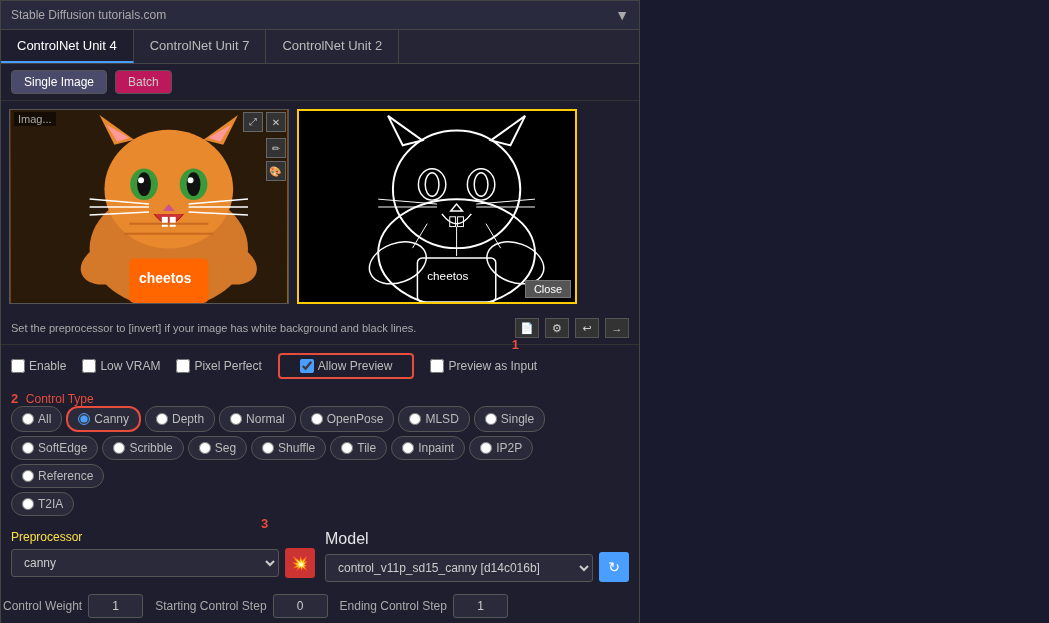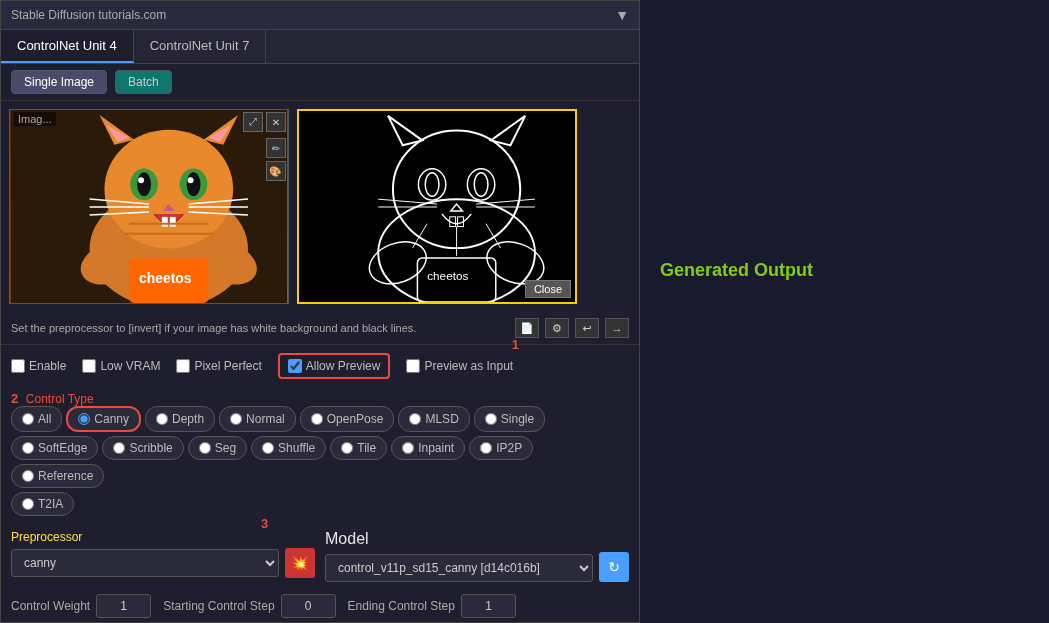--- a/index.html
+++ b/index.html
@@ -10,20 +10,21 @@
       color: #ccc;
       width: 1049px;
       height: 623px;
       overflow: hidden;
     }
     .main-container {
       display: flex;
       width: 1049px;
       height: 623px;
       position: relative;
+      flex-direction: column;
     }
     .left-panel {
       width: 640px;
       background: #1e1e2e;
       border: 1px solid #444;
       display: flex;
       flex-direction: column;
     }
     .top-bar {
       background: #2a2a3e;
@@ -59,21 +60,21 @@
       border-bottom: 2px solid #4a9eff;
     }
     .image-type-row {
       display: flex;
       padding: 6px 10px;
       gap: 8px;
       border-bottom: 1px solid #333;
     }
     .image-type-btn {
       padding: 4px 12px;
-      background: #0f766e;
+      background: #be185d;
       color: #ccc;
       border: 1px solid #555;
       border-radius: 4px;
       cursor: pointer;
       font-size: 12px;
     }
     .image-type-btn.active {
       background: #4a4a6a;
       color: #fff;
     }
@@ -193,21 +194,21 @@
       color: #bbb;
     }
     .checkbox-item input[type="checkbox"] {
       accent-color: #4a9eff;
       width: 14px;
       height: 14px;
     }
     .allow-preview-box {
       border: 2px solid #e74c3c;
       border-radius: 4px;
-      padding: 4px 8px;
+      padding: 4px 20px;
     }
     .number-badge {
       color: #e74c3c;
       font-weight: bold;
       font-size: 13px;
       position: absolute;
     }
     .badge-1 { top: -8px; right: 120px; }
     .badge-2 { top: 30px; left: 8px; }
     .control-type-row {
@@ -311,21 +312,21 @@
       display: flex;
       align-items: center;
       justify-content: center;
       cursor: pointer;
       border-radius: 3px;
     }
     .weight-row {
       display: flex;
       align-items: center;
       gap: 12px;
-      padding: 6px 10px;
+      padding: 6px 2px;
     }
     .weight-item {
       display: flex;
       align-items: center;
       gap: 6px;
       font-size: 12px;
       color: #aaa;
     }
     .weight-input {
       width: 55px;
@@ -363,20 +364,21 @@
   <div class="left-panel">
 
     <div class="top-bar">
       <span class="top-bar-title">Stable Diffusion tutorials.com</span>
       <span class="dropdown-arrow">▼</span>
     </div>
 
     <div class="tabs-row">
       <div class="tab active">ControlNet Unit 4</div>
       <div class="tab">ControlNet Unit 7</div>
+      <div class="tab">ControlNet Unit 2</div>
     </div>
 
     <div class="image-type-row">
       <button class="image-type-btn active">Single Image</button>
       <button class="image-type-btn">Batch</button>
     </div>
 
     <div class="images-row">
 
       <div class="image-box">

